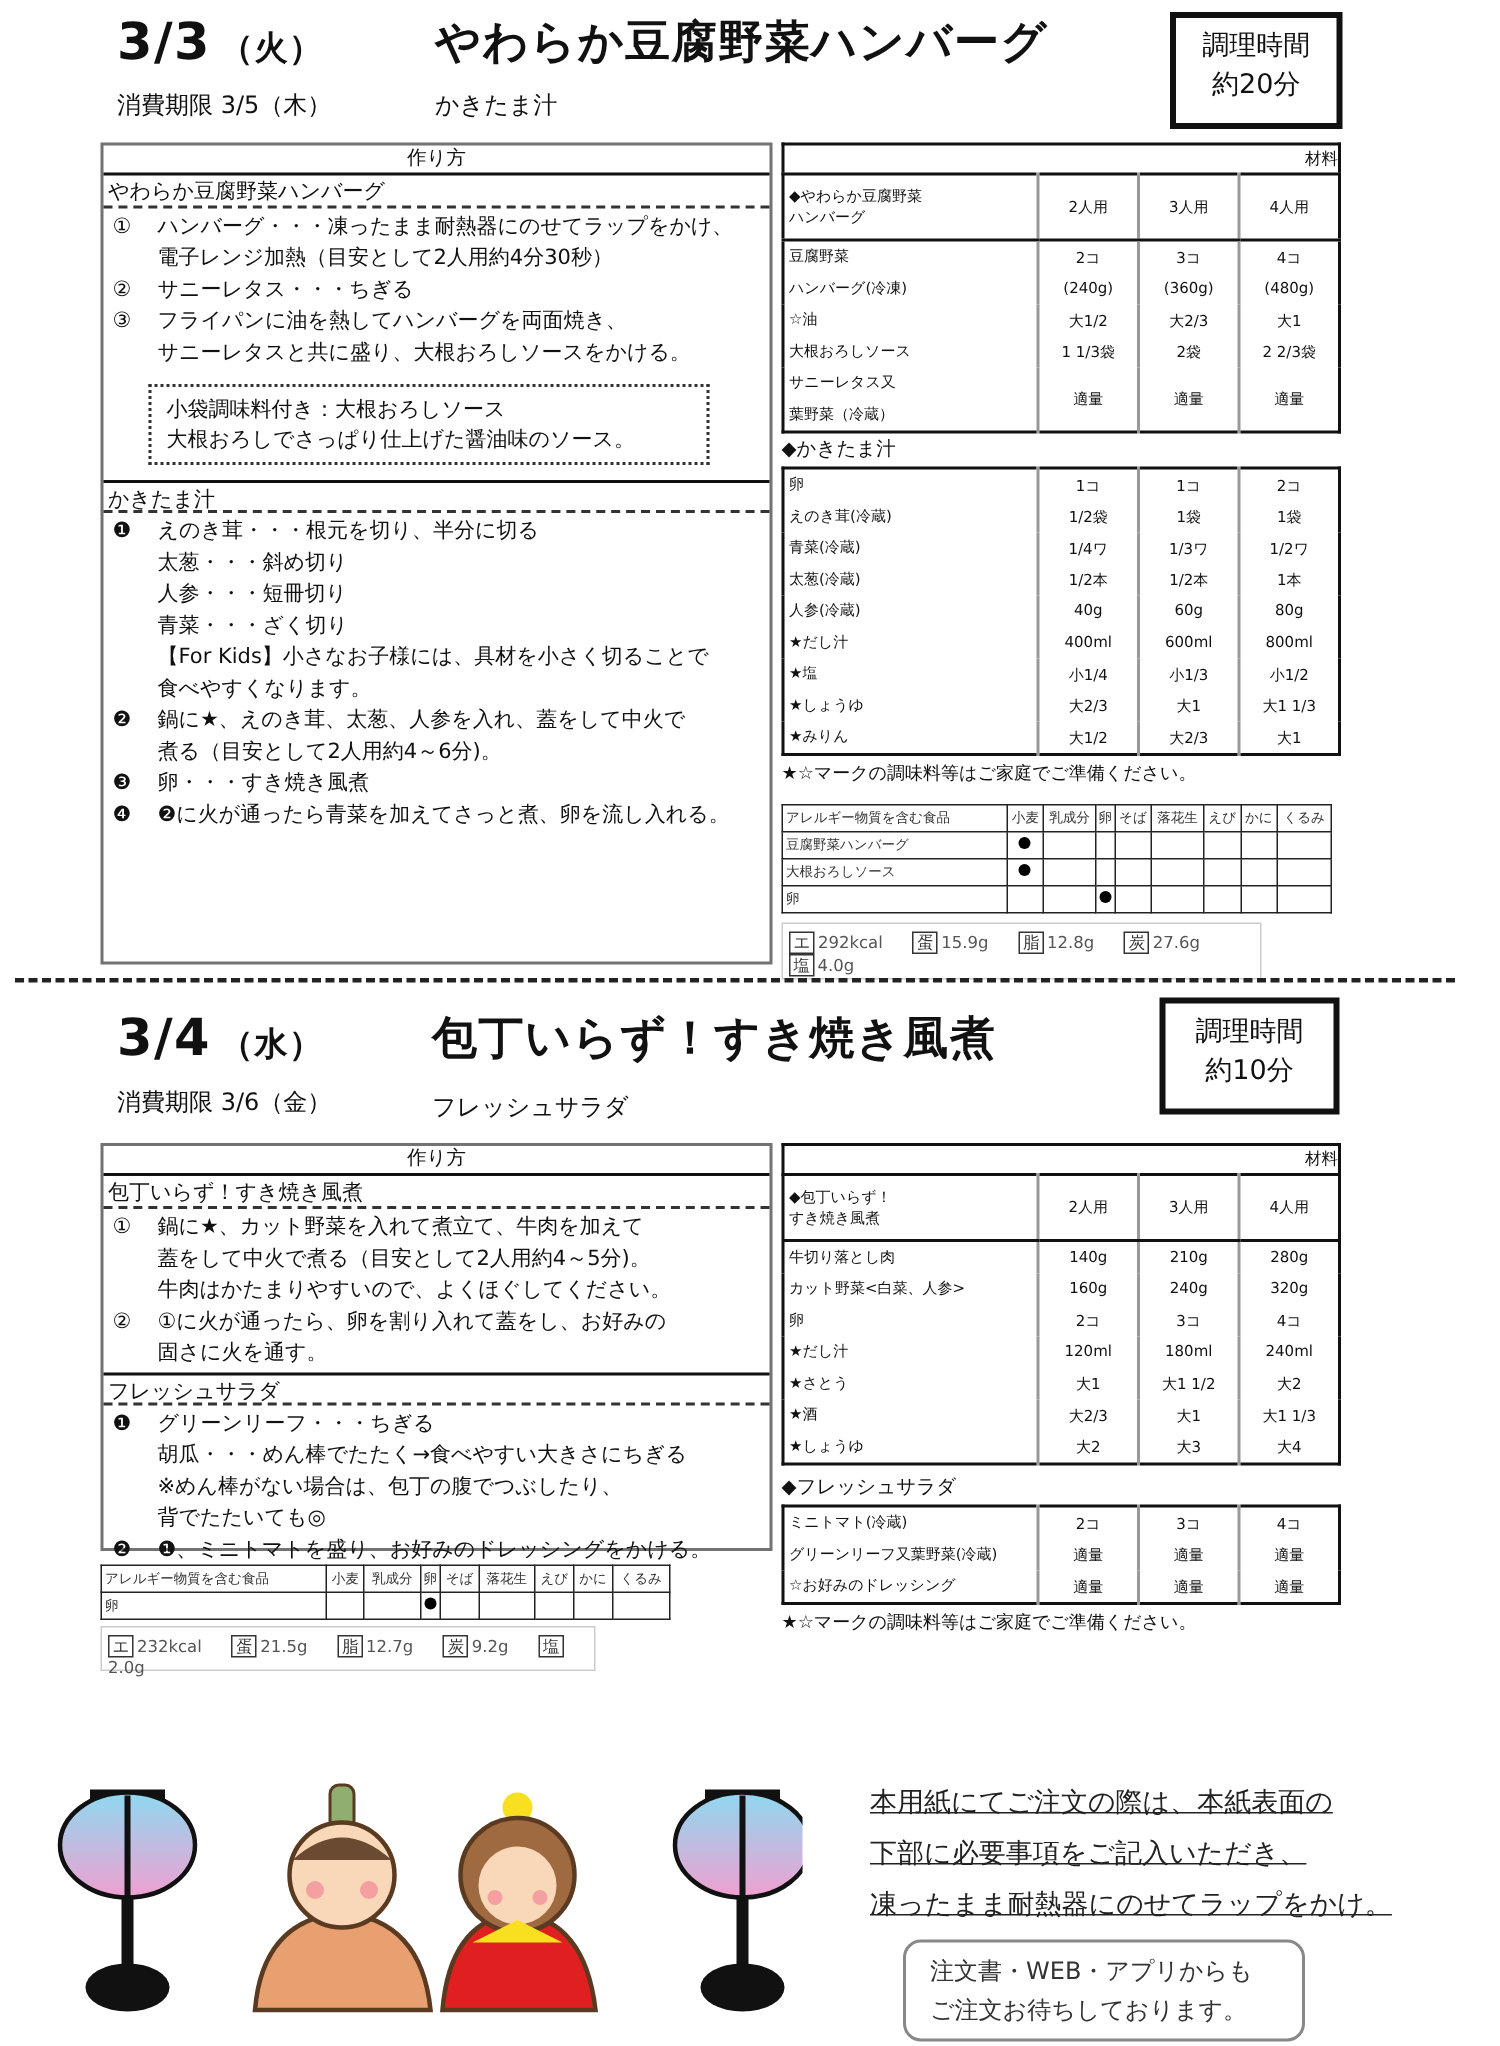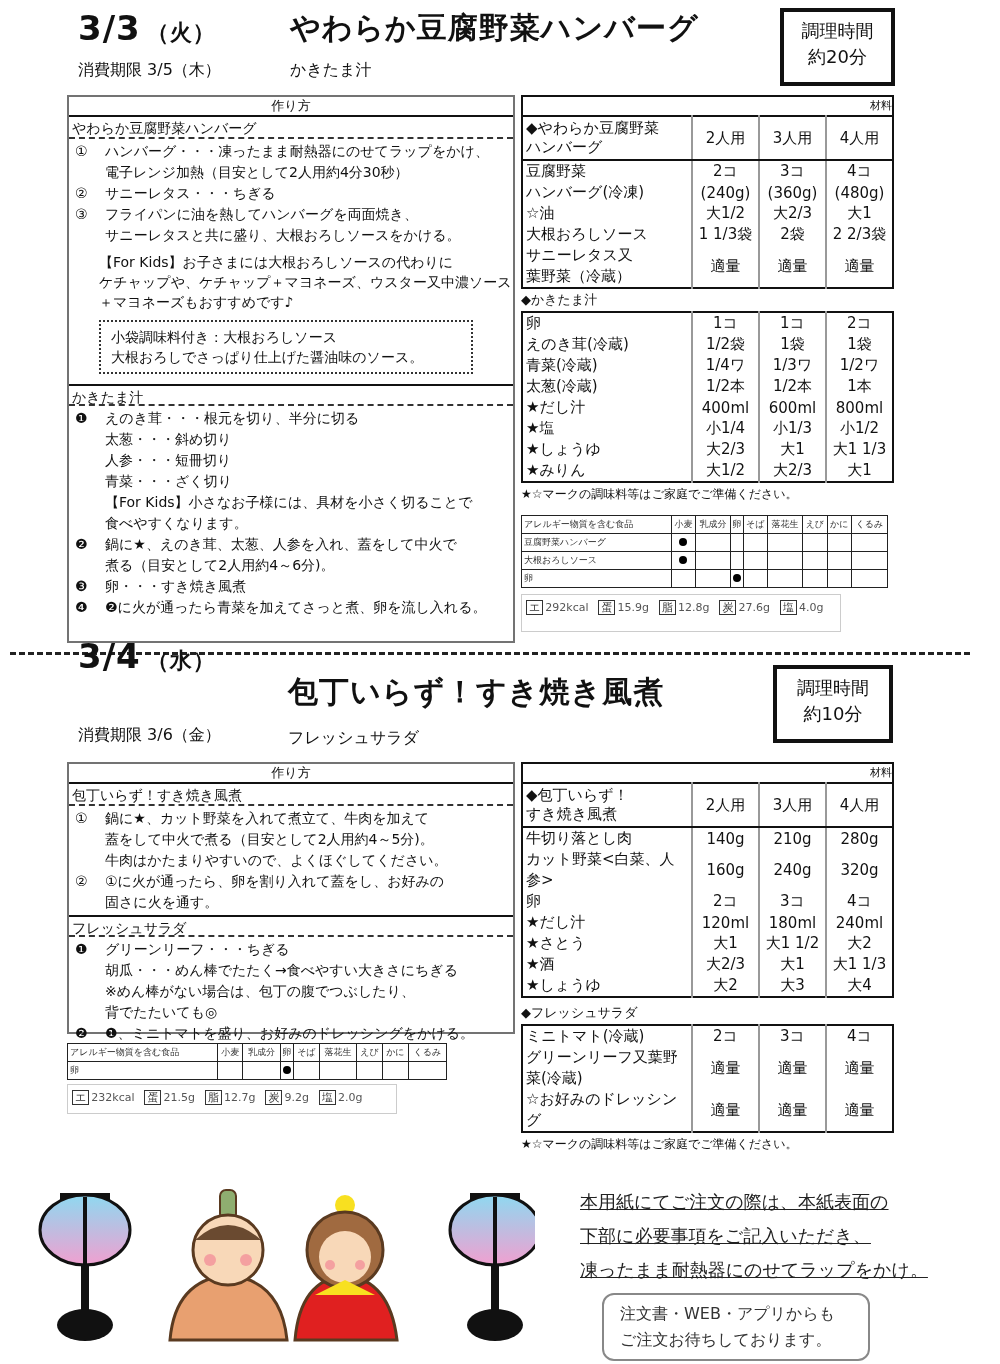--- a/index.html
+++ b/index.html
@@ -13,34 +13,34 @@
 .timebox{border:4px solid #111;text-align:center;font-size:18px;line-height:26px;padding-top:6px}
 .method{border:2px solid #737373;font-size:14px}
 .mhead{text-align:center;border-bottom:2px solid #111;font-size:13px;height:20px;line-height:18px}
 .msec{border-bottom:2px dashed #333;padding-left:3px;font-size:14px;height:22px;line-height:22px}
 .msec.top{border-top:2px solid #111}
 .steps{padding:2px 4px 2px 6px}
 .step{display:flex;line-height:21px;font-size:14px}
 .step .num{width:30px;flex:none}
 .step .txt{white-space:pre-line}
 .note{border:2px dotted #333;margin:8px 40px 8px 30px;padding:5px 10px;font-size:14px;line-height:20px;white-space:pre-line}
-.mat{border:2px solid #111;font-size:15px;border-collapse:collapse;width:100%}
+.mat{border:2px solid #111;font-size:10px;border-collapse:collapse;width:100%}
 .mat td{padding:0 3px;height:21px}
 .mat .q{text-align:center;border-left:2px solid #999;width:67px}
 .mat .hdr td{border-bottom:2px solid #111;height:44px}
 .mattitle{text-align:right;border:2px solid #111;border-bottom:none;font-size:11px;height:20px;line-height:18px}
 .label{font-size:13px;height:22px;line-height:22px}
 .foot{font-size:12px}
 .allergy{border-collapse:collapse;font-size:9px;color:#333}
 .allergy td{border:1px solid #222;height:18px;text-align:center}
 .allergy td.name{text-align:left;padding-left:2px}
 .dot{display:inline-block;width:8px;height:8px;border-radius:50%;background:#000}
 .nutri{border:1px solid #ccc;font-size:11px;color:#555;padding:5px 4px}
 .nutri .k{border:1px solid #333;padding:0 2px;margin-right:2px;color:#333}
-.nutri span.v{margin-right:10px}
+.nutri span.v{margin-right:20px}
 .cut{border-top:3px dashed #222}
 .notice{font-size:18px;line-height:34px;text-decoration:underline;color:#222}
 .rbox{border:2px solid #888;border-radius:12px;font-size:16px;line-height:26px;padding:6px 16px;color:#333;white-space:pre-line}
 </style>
 </head>
 <body>
 
 <div class="abs date" style="left:78px;top:8px"><span>3/3</span><span class="dow">（火）</span></div>
 <div class="abs title" style="left:290px;top:8px">やわらか豆腐野菜ハンバーグ</div>
 <div class="abs expiry" style="left:78px;top:60px">消費期限  3/5（木）</div>
@@ -62,23 +62,20 @@
       <div class="step">
         <span class="num">②</span>
         <span class="txt">サニーレタス・・・ちぎる</span>
       </div>
       <div class="step">
         <span class="num">③</span>
         <span class="txt">フライパンに油を熱してハンバーグを両面焼き、
 サニーレタスと共に盛り、大根おろしソースをかける。</span>
       </div>
     </div>
-  <div class="note" style="border:none;margin:4px 0 0 30px;padding:0">【For Kids】お子さまには大根おろしソースの代わりに
-ケチャップや、ケチャップ＋マヨネーズ、ウスター又中濃ソース
-＋マヨネーズもおすすめです♪</div>
   <div class="note">小袋調味料付き：大根おろしソース
 大根おろしでさっぱり仕上げた醤油味のソース。</div>
   <div class="msec top" style="margin-top:10px">かきたま汁</div>
   <div class="steps" id="d1s2">
       <div class="step">
         <span class="num">❶</span>
         <span class="txt">えのき茸・・・根元を切り、半分に切る
 太葱・・・斜め切り
 人参・・・短冊切り
 青菜・・・ざく切り
@@ -164,20 +161,26 @@
           <td style="white-space:pre-line;line-height:21px">青菜(冷蔵)</td>
           <td class="q">1/4ワ</td>
           <td class="q">1/3ワ</td>
           <td class="q">1/2ワ</td>
         </tr>
         <tr>
           <td style="white-space:pre-line;line-height:21px">太葱(冷蔵)</td>
           <td class="q">1/2本</td>
           <td class="q">1/2本</td>
           <td class="q">1本</td>
+        </tr>
+        <tr>
+          <td style="white-space:pre-line;line-height:21px">人参(冷蔵)</td>
+          <td class="q">40g</td>
+          <td class="q">60g</td>
+          <td class="q">80g</td>
         </tr>
         <tr>
           <td style="white-space:pre-line;line-height:21px">★だし汁</td>
           <td class="q">400ml</td>
           <td class="q">600ml</td>
           <td class="q">800ml</td>
         </tr>
         <tr>
           <td style="white-space:pre-line;line-height:21px">★塩</td>
           <td class="q">小1/4</td>
@@ -245,21 +248,21 @@
           <td></td>
           <td></td>
         </tr>
       </tbody>
     </table>
   <div class="nutri" id="d1n" style="margin-top:6px;width:320px;height:38px"><span class="k">エ</span><span class="v">292kcal</span><span class="k">蛋</span><span class="v">15.9g</span><span class="k">脂</span><span class="v">12.8g</span><span class="k">炭</span><span class="v">27.6g</span><span class="k">塩</span><span class="v">4.0g</span></div>
 </div>
 
 <div class="abs cut" style="left:10px;top:652px;width:960px"></div>
 
-<div class="abs date" style="left:78px;top:636px"><span>3/4</span><span class="dow">（水）</span></div>
+<div class="abs date" style="left:78px;top:672px"><span>3/4</span><span class="dow">（水）</span></div>
 <div class="abs title" style="left:288px;top:672px">包丁いらず！すき焼き風煮</div>
 <div class="abs expiry" style="left:78px;top:725px">消費期限  3/6（金）</div>
 <div class="abs sub" style="left:288px;top:728px">フレッシュサラダ</div>
 <div class="abs timebox" style="left:773px;top:665px;width:120px;height:78px">
   <div>調理時間</div>
     <div>約10分</div>
 </div>
 
 <div class="abs method" style="left:67px;top:762px;width:448px;height:272px">
   <div class="mhead">作り方</div>

